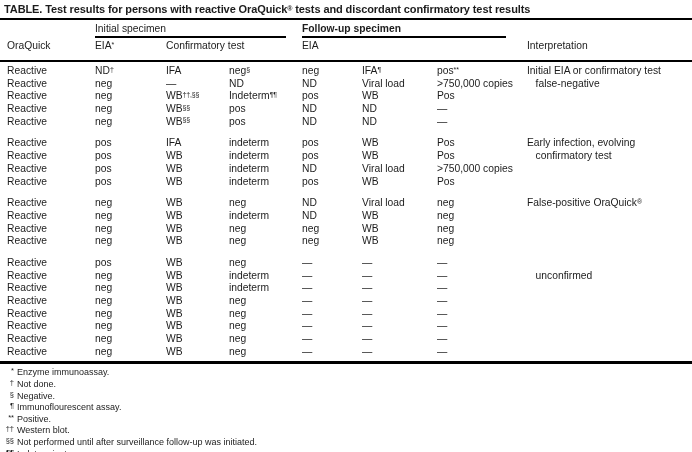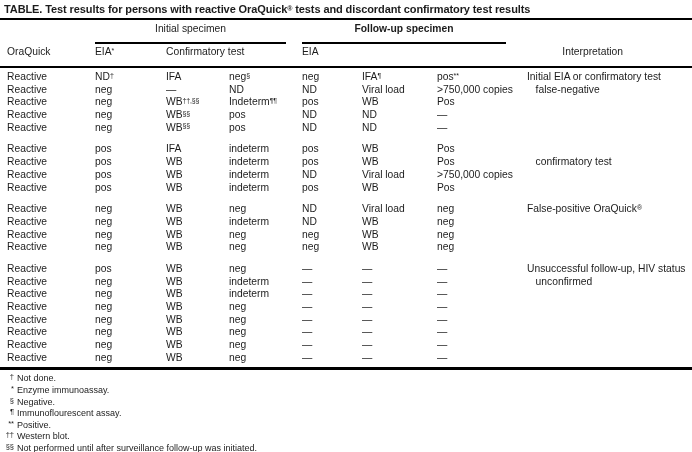--- a/index.html
+++ b/index.html
@@ -8,30 +8,30 @@
     background:#fff;color:#1c1c1c;
     font-family:"Liberation Sans","DejaVu Sans",sans-serif;
     font-size:10.3px;padding:3px 0 0 0;overflow:hidden;
   }
   .title{font-weight:bold;font-size:11px;padding-left:4px;line-height:13px;letter-spacing:-0.1px;}
   .rule{border:0;border-top:2px solid #000;margin:0;}
   .rule-thick{border-top:3px solid #000;}
   .rule-title{margin-top:2px;}
   .grid{display:grid;grid-template-columns:88px 71px 63px 73px 60px 75px 90px minmax(0,1fr);padding-left:7px;}
   .hrow1{margin-top:3px;line-height:11px;}
-  .span-h{text-align:center;border-bottom:2px solid #000;padding-bottom:8px;}
+  .span-h{text-align:left;border-bottom:2px solid #000;padding-bottom:2px;}
   .span-initial{grid-column:2/5;margin-right:16px;}
   .span-follow{grid-column:5/8;margin-right:21px;font-weight:bold;}
   .hrow2{margin-top:2px;line-height:12px;padding-bottom:8px;}
   .h-oraquick{grid-column:1;}
   .h-eia1{grid-column:2;}
   .h-conf{grid-column:3/5;}
   .h-eia2{grid-column:5;}
   .h-supp{grid-column:6/8;padding-left:8px;}
-  .h-interp{grid-column:8;text-align:right;padding-right:69px;}
+  .h-interp{grid-column:8;text-align:left;padding-right:69px;}
   .tbody{margin-top:3px;}
   .tgroup + .tgroup{margin-top:9px;}
   .trow{line-height:12.7px;height:12.7px;}
   .tcell{white-space:pre;overflow:visible;}
   sup{font-size:7px;line-height:0;position:relative;top:-2.5px;vertical-align:baseline;letter-spacing:-0.2px;}
   .rule-bottom{margin-top:3px;}
   .footnotes{margin-top:3px;font-size:9px;line-height:10.6px;padding-left:2px;}
   .fn{white-space:nowrap;}
   .fn-marker{display:inline-block;min-width:12px;text-align:right;font-size:7.5px;position:relative;top:-2px;margin-right:3px;}
 </style>
@@ -112,20 +112,21 @@
       </div>
       <div class="tgroup">
         <div class="grid trow">
           <div class="tcell c1">Reactive</div>
           <div class="tcell c2">pos</div>
           <div class="tcell c3">IFA</div>
           <div class="tcell c4">indeterm</div>
           <div class="tcell c5">pos</div>
           <div class="tcell c6">WB</div>
           <div class="tcell c7">Pos</div>
+          <div class="tcell c8">Early infection, evolving</div>
         </div>
         <div class="grid trow">
           <div class="tcell c1">Reactive</div>
           <div class="tcell c2">pos</div>
           <div class="tcell c3">WB</div>
           <div class="tcell c4">indeterm</div>
           <div class="tcell c5">pos</div>
           <div class="tcell c6">WB</div>
           <div class="tcell c7">Pos</div>
           <div class="tcell c8">   confirmatory test</div>
@@ -195,21 +196,20 @@
       </div>
       <div class="tgroup">
         <div class="grid trow">
           <div class="tcell c1">Reactive</div>
           <div class="tcell c2">pos</div>
           <div class="tcell c3">WB</div>
           <div class="tcell c4">neg</div>
           <div class="tcell c5">—</div>
           <div class="tcell c6">—</div>
           <div class="tcell c7">—</div>
-          <div class="tcell c8">Unsuccessful follow-up, HIV status</div>
         </div>
         <div class="grid trow">
           <div class="tcell c1">Reactive</div>
           <div class="tcell c2">neg</div>
           <div class="tcell c3">WB</div>
           <div class="tcell c4">indeterm</div>
           <div class="tcell c5">—</div>
           <div class="tcell c6">—</div>
           <div class="tcell c7">—</div>
           <div class="tcell c8">   unconfirmed</div>
@@ -273,22 +273,22 @@
           <div class="tcell c6">—</div>
           <div class="tcell c7">—</div>
           <div class="tcell c8"></div>
         </div>
       </div>
     </div>
 
   <hr class="rule rule-thick rule-bottom">
 
   <div class="footnotes">
+      <div class="fn"><span class="fn-marker">*</span><span class="fn-text">Enzyme immunoassay.</span></div>
       <div class="fn"><span class="fn-marker">†</span><span class="fn-text">Not done.</span></div>
-      <div class="fn"><span class="fn-marker">*</span><span class="fn-text">Enzyme immunoassay.</span></div>
       <div class="fn"><span class="fn-marker">§</span><span class="fn-text">Negative.</span></div>
       <div class="fn"><span class="fn-marker">¶</span><span class="fn-text">Immunoflourescent assay.</span></div>
       <div class="fn"><span class="fn-marker">**</span><span class="fn-text">Positive.</span></div>
       <div class="fn"><span class="fn-marker">††</span><span class="fn-text">Western blot.</span></div>
       <div class="fn"><span class="fn-marker">§§</span><span class="fn-text">Not performed until after surveillance follow-up was initiated.</span></div>
       <div class="fn"><span class="fn-marker">¶¶</span><span class="fn-text">Indeterminate.</span></div>
     </div>
 </div>
 
 </body></html>

